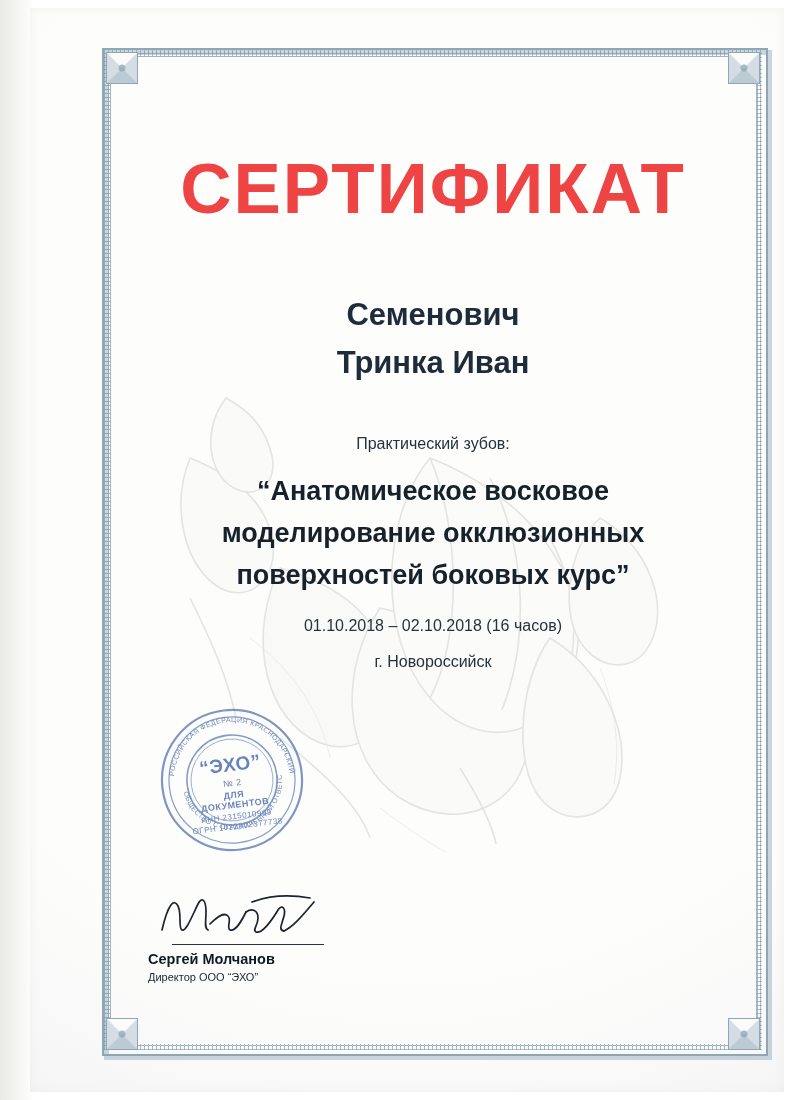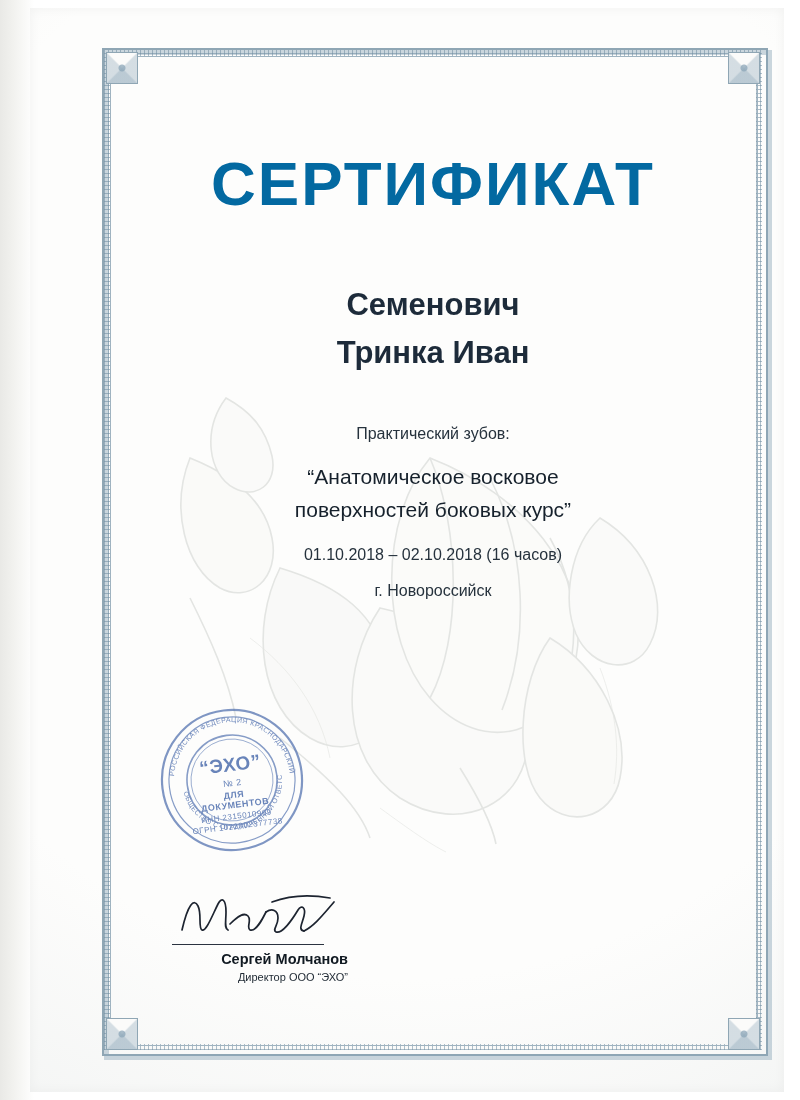--- a/index.html
+++ b/index.html
@@ -116,42 +116,42 @@
   .content {
     position: absolute;
     left: 80px;
     top: 48px;
     width: 646px;
     height: 988px;
     text-align: center;
   }
   .cert-title {
     margin-top: 92px;
-    font-size: 62px;
+    font-size: 71px;
     letter-spacing: 2px;
     font-weight: bold;
-    color: #0369a1;
+    color: #ef4444;
     text-shadow: 0 1px 0 rgba(255,255,255,0.8);
   }
   .recipient {
     margin-top: 62px;
     font-size: 31px;
     font-weight: bold;
     color: #1d2b3a;
     line-height: 1.55;
   }
   .course-label {
     margin-top: 48px;
     font-size: 16px;
     color: #26323d;
   }
   .course-title {
     margin-top: 18px;
-    font-size: 21px;
-    font-weight: normal;
+    font-size: 27px;
+    font-weight: bold;
     color: #16212c;
     line-height: 1.55;
     padding: 0 12px;
   }
   .course-dates {
     margin-top: 20px;
     font-size: 16px;
     color: #26323d;
   }
   .course-city {
@@ -189,21 +189,21 @@
   .footer {
     position: absolute;
     left: 80px;
     top: 872px;
     width: 646px;
     height: 150px;
   }
   .sig-block {
     position: absolute;
     width: 200px;
-    text-align: right;
+    text-align: left;
   }
   .sig-left  { left: 38px;  top: 10px; }
   .sig-right { left: 408px; top: 10px; }
   .sig-scribble { height: 48px; }
   .sig-rule {
     width: 152px;
     height: 1px;
     background: #2b3340;
     margin: 2px auto 6px auto;
   }
@@ -263,20 +263,21 @@
 
       <div class="recipient">
         <div>Семенович</div>
         <div>Тринка Иван</div>
       </div>
 
       <div class="course-label">Практический зубов:</div>
 
       <div class="course-title">
         <div>“Анатомическое восковое</div>
+        <div>моделирование окклюзионных</div>
         <div>поверхностей боковых курс”</div>
       </div>
 
       <div class="course-dates">01.10.2018 – 02.10.2018 (16 часов)</div>
       <div class="course-city">г. Новороссийск</div>
     </div>
 
     <div class="stamp">
       <svg viewBox="0 0 148 148" width="148" height="148">
         <defs>

